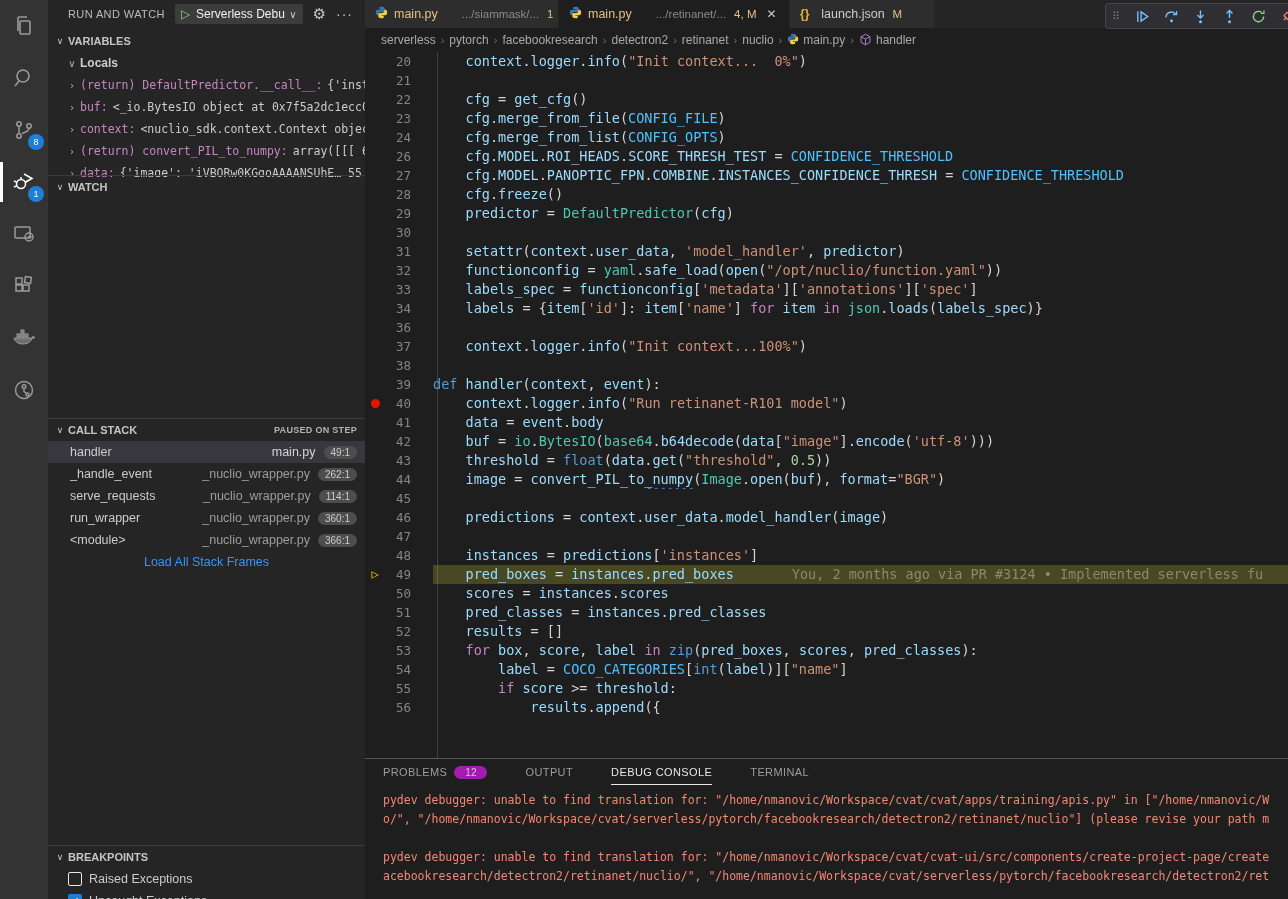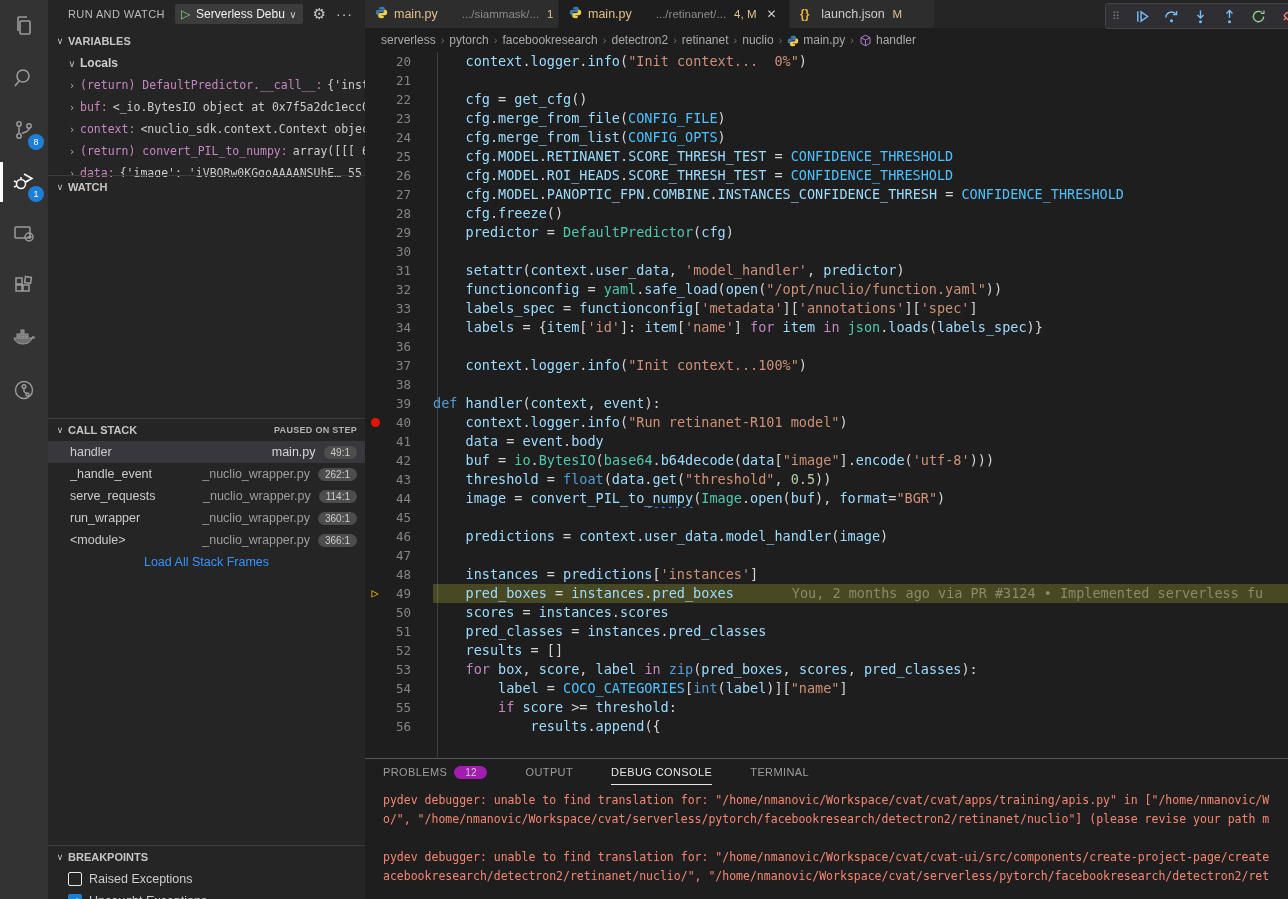--- a/index.html
+++ b/index.html
@@ -71,21 +71,21 @@
   .tab-deco { color:#e2c08d; margin-left:8px; font-size:11.5px; }
   .tab-close { color:#cccccc; margin-left:10px; font-size:12px; }
   .jsonicon { color:#e8b339; font-weight:bold; font-size:12px; }
 
   .dbg-toolbar { position:absolute; right:-14px; top:3px; height:26px; background:#2f2f33; border:1px solid #454549;
     border-radius:3px; display:flex; align-items:center; padding:0 6px; gap:14px; }
   .dbg-btn { display:flex; align-items:center; }
 
   .breadcrumbs { height:24px; flex:none; display:flex; align-items:center; padding-left:16px;
     font-size:12px; color:#a9a9a9; white-space:nowrap; overflow:hidden; }
-  .bc-item { display:flex; align-items:flex-end; }
+  .bc-item { display:flex; align-items:flex-start; }
   .bc-sep { color:#6e6e6e; margin:0 5px; font-size:11px; }
   .bc-icon { margin-right:4px; display:flex; }
 
   .editor { flex:1; min-height:0; position:relative; overflow:hidden; font-family:"DejaVu Sans Mono", monospace;
     font-size:13.5px; line-height:19px; }
   .indent-guide { position:absolute; left:72px; top:0; bottom:0; width:1px; background:#404040; }
   .code-line { display:flex; height:19px; position:relative; }
   .line-gutter { width:68px; flex:none; display:flex; align-items:center; }
   .gutter-icon { width:16px; margin-left:2px; flex:none; text-align:center; }
   .gutter-icon.bp::before { content:""; display:inline-block; width:9px; height:9px; border-radius:50%; background:#e51400; }
@@ -450,27 +450,20 @@
           <div class="code-line">
             <div class="line-gutter">
               <span class="gutter-icon"></span>
               <span class="line-num">24</span>
             </div>
             <div class="line-content"><span class="tk-p">    </span><span class="tk-v">cfg</span><span class="tk-p">.</span><span class="tk-v">merge_from_list</span><span class="tk-p">(</span><span class="tk-c">CONFIG_OPTS</span><span class="tk-p">)</span></div>
           </div>
           <div class="code-line">
             <div class="line-gutter">
               <span class="gutter-icon"></span>
-              <span class="line-num">25</span>
-            </div>
-            <div class="line-content"><span class="tk-p">    </span><span class="tk-v">cfg</span><span class="tk-p">.</span><span class="tk-v">MODEL</span><span class="tk-p">.</span><span class="tk-v">RETINANET</span><span class="tk-p">.</span><span class="tk-v">SCORE_THRESH_TEST</span><span class="tk-p"> = </span><span class="tk-c">CONFIDENCE_THRESHOLD</span></div>
-          </div>
-          <div class="code-line">
-            <div class="line-gutter">
-              <span class="gutter-icon"></span>
               <span class="line-num">26</span>
             </div>
             <div class="line-content"><span class="tk-p">    </span><span class="tk-v">cfg</span><span class="tk-p">.</span><span class="tk-v">MODEL</span><span class="tk-p">.</span><span class="tk-v">ROI_HEADS</span><span class="tk-p">.</span><span class="tk-v">SCORE_THRESH_TEST</span><span class="tk-p"> = </span><span class="tk-c">CONFIDENCE_THRESHOLD</span></div>
           </div>
           <div class="code-line">
             <div class="line-gutter">
               <span class="gutter-icon"></span>
               <span class="line-num">27</span>
             </div>
             <div class="line-content"><span class="tk-p">    </span><span class="tk-v">cfg</span><span class="tk-p">.</span><span class="tk-v">MODEL</span><span class="tk-p">.</span><span class="tk-v">PANOPTIC_FPN</span><span class="tk-p">.</span><span class="tk-v">COMBINE</span><span class="tk-p">.</span><span class="tk-v">INSTANCES_CONFIDENCE_THRESH</span><span class="tk-p"> = </span><span class="tk-c">CONFIDENCE_THRESHOLD</span></div>

